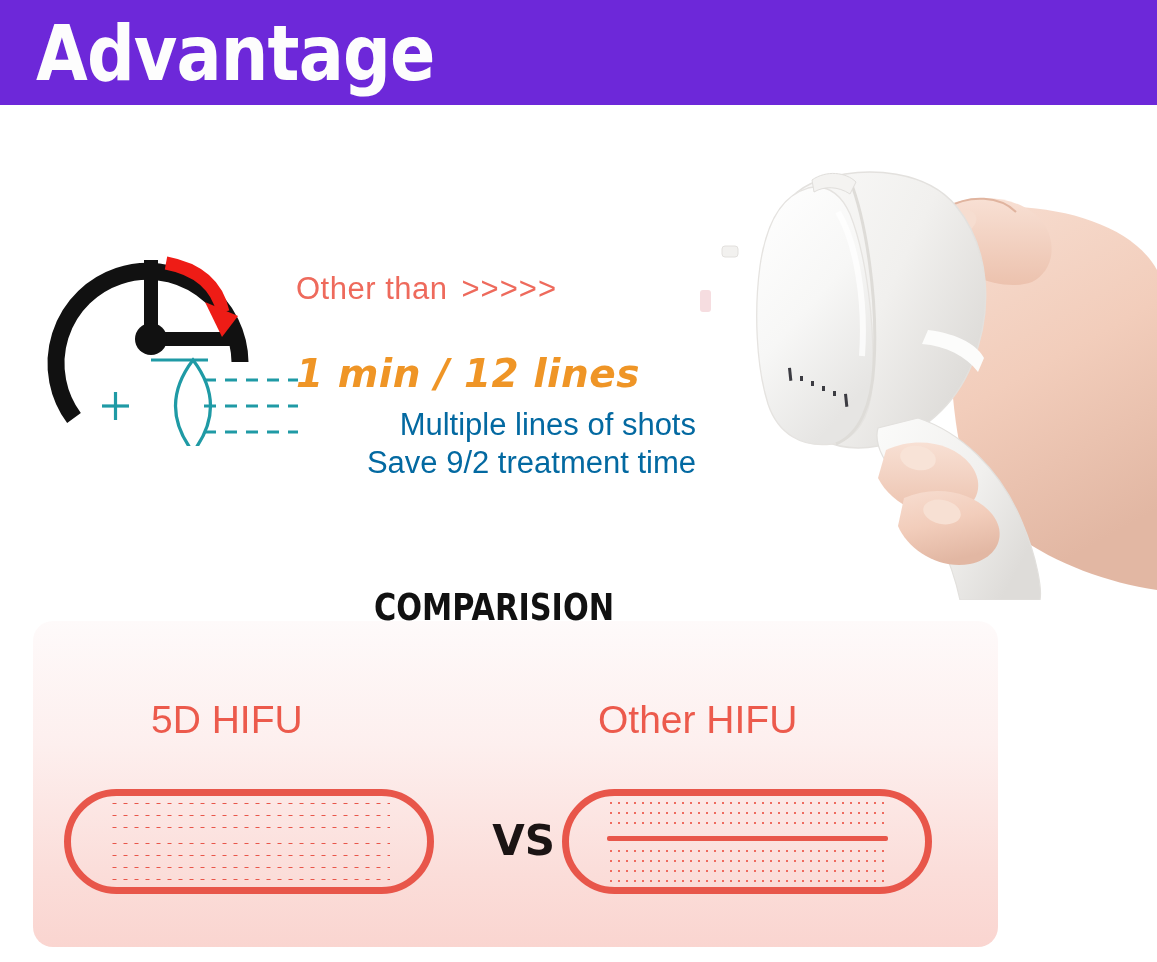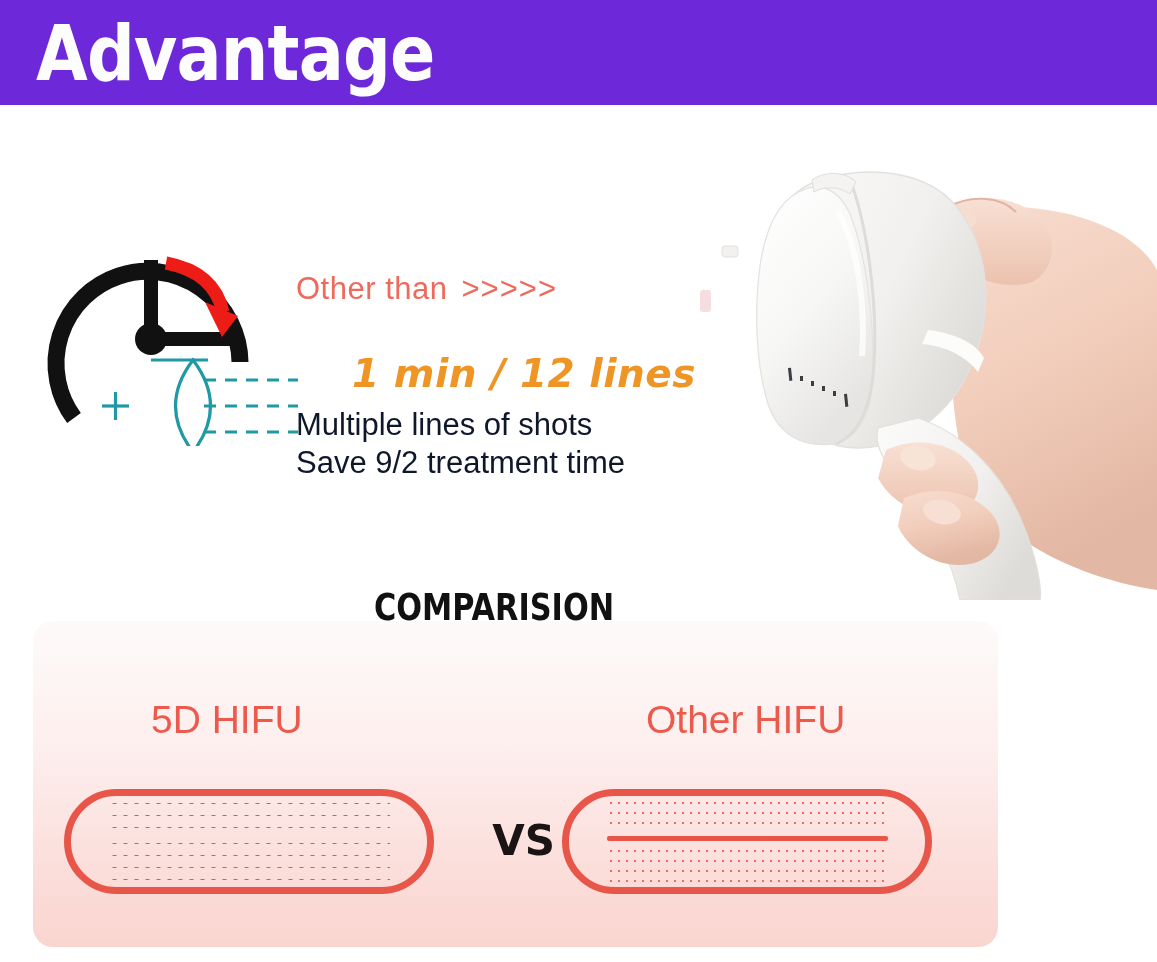--- a/index.html
+++ b/index.html
@@ -74,28 +74,28 @@
   .line-main {
     margin-top: 44px;
     font-size: 39px;
     font-weight: bold;
     font-style: italic;
     color: #ef9526;
     font-family: "DejaVu Sans", sans-serif;
     white-space: nowrap;
     line-height: 44px;
     letter-spacing: 0.5px;
-    text-align: right;
   }
   .line-sub {
     font-size: 31px;
-    color: #0f172a;
+    color: #0369a1;
     font-family: "Liberation Sans", sans-serif;
     line-height: 38px;
     white-space: nowrap;
+    text-align: right;
   }
   .line-sub.first { margin-top: 10px; }
 
   
   .device-photo {
     position: absolute;
     left: 660px;
     top: 150px;
     width: 497px;
     height: 450px;
@@ -132,21 +132,21 @@
 
   .col-label {
     position: absolute;
     font-size: 39px;
     color: #ec5a4c;
     font-family: "Liberation Sans", sans-serif;
     white-space: nowrap;
     line-height: 46px;
   }
   .col-label.left  { left: 118px; top: 76px; }
-  .col-label.right { left: 565px; top: 76px; margin-left: 48px; }
+  .col-label.right { left: 565px; top: 76px; }
 
   .capsule {
     position: absolute;
     top: 168px;
     width: 370px;
     height: 105px;
     border: 7px solid #e8564a;
     border-radius: 56px;
     box-sizing: border-box;
   }

